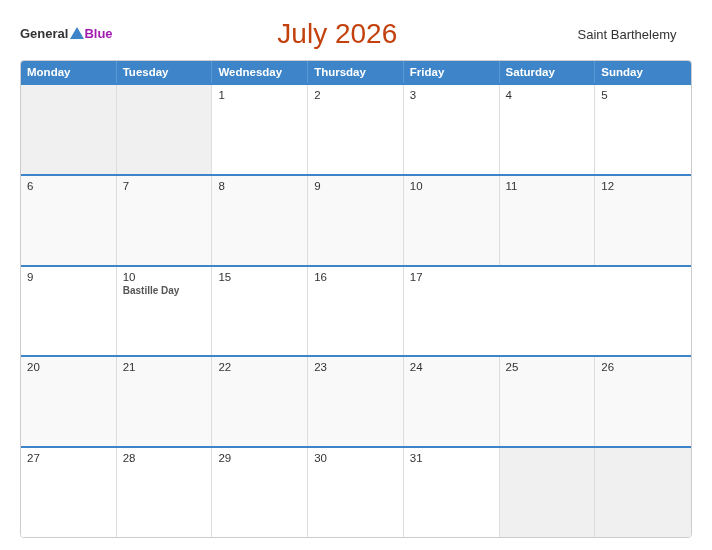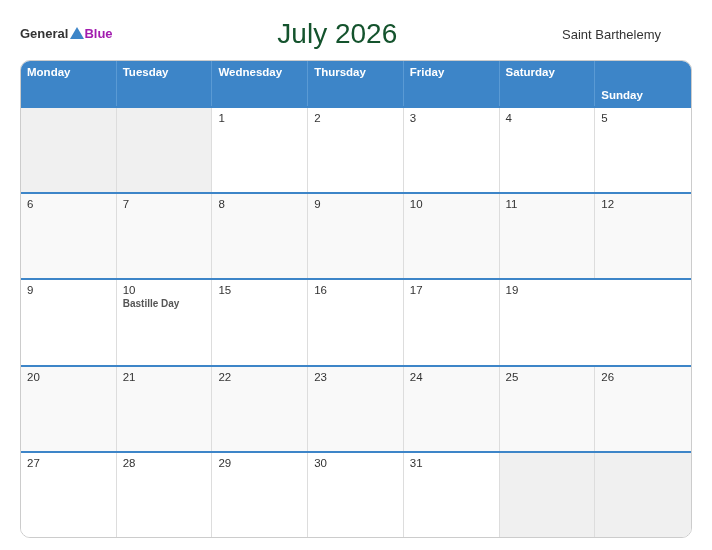--- a/index.html
+++ b/index.html
@@ -39,54 +39,53 @@
       height: 0;
       border-left: 7px solid transparent;
       border-right: 7px solid transparent;
       border-bottom: 12px solid #3d85c8;
       margin-left: 2px;
       margin-top: -2px;
     }
     .month-title {
       font-size: 28px;
       font-weight: normal;
-      color: #14532d;
+      color: #c2410c;
       text-align: center;
       flex: 1;
     }
     .region {
       font-size: 13px;
       color: #333;
-      text-align: left;
+      text-align: center;
       min-width: 130px;
     }
     .calendar {
       flex: 1;
       border: 1px solid #ccc;
-      border-radius: 10px;
+      border-radius: 4px;
       overflow: hidden;
       display: flex;
       flex-direction: column;
     }
     .cal-header {
       display: grid;
       grid-template-columns: repeat(7, 1fr);
       background: #3d85c8;
     }
     .cal-header-cell {
       color: #fff;
       font-size: 11.5px;
       font-weight: bold;
       padding: 5px 6px;
       border-right: 1px solid #5a9ad4;
       text-align: left;
     }
     .cal-header-cell:last-child {
       border-right: none;
-      margin-top: 23px;
     }
     .cal-body {
       flex: 1;
       display: flex;
       flex-direction: column;
     }
     .cal-week {
       display: grid;
       grid-template-columns: repeat(7, 1fr);
       flex: 1;
@@ -213,23 +212,20 @@
         </div>
         <div class="cal-cell">
             <span class="day-num">15</span>
           </div>
         <div class="cal-cell">
             <span class="day-num">16</span>
           </div>
         <div class="cal-cell">
             <span class="day-num">17</span>
           </div>
-        <div class="cal-cell">
-            <span class="day-num">19</span>
-          </div>
       </div>
 
       <div class="cal-week even-row">
         <div class="cal-cell">
             <span class="day-num">20</span>
           </div>
         <div class="cal-cell">
             <span class="day-num">21</span>
           </div>
         <div class="cal-cell">

